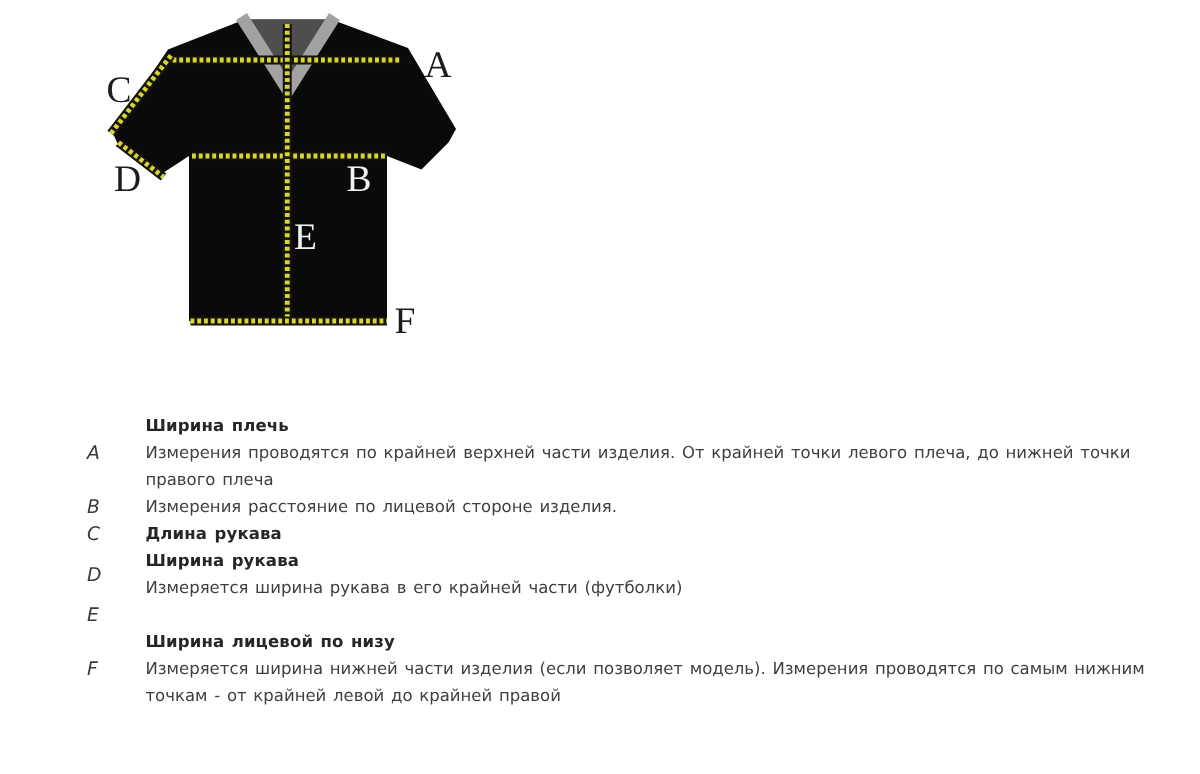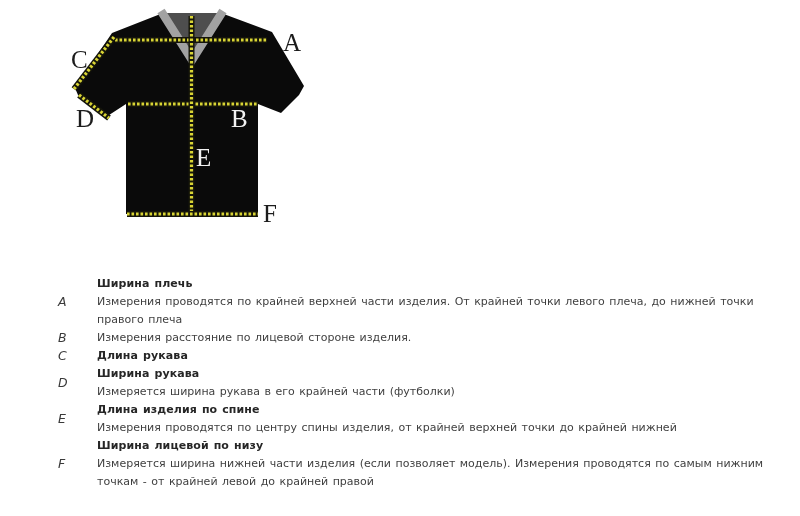--- a/index.html
+++ b/index.html
@@ -141,24 +141,20 @@
     <div class="legend-row">
       <div class="legend-letter">D</div>
       <div class="legend-text">
         <div class="legend-title">Ширина рукава</div>
         <div class="legend-desc">Измеряется ширина рукава в его крайней части (футболки)</div>
       </div>
     </div>
 
     <div class="legend-row">
       <div class="legend-letter">E</div>
-      <div class="legend-text">
-        <div class="legend-title">Длина изделия по спине</div>
-        <div class="legend-desc">Измерения проводятся по центру спины изделия, от крайней верхней точки до крайней нижней</div>
-      </div>
     </div>
 
     <div class="legend-row">
       <div class="legend-letter">F</div>
       <div class="legend-text">
         <div class="legend-title">Ширина лицевой по низу</div>
         <div class="legend-desc">Измеряется ширина нижней части изделия (если позволяет модель). Измерения проводятся по самым нижним точкам - от крайней левой до крайней правой</div>
       </div>
     </div>
 

